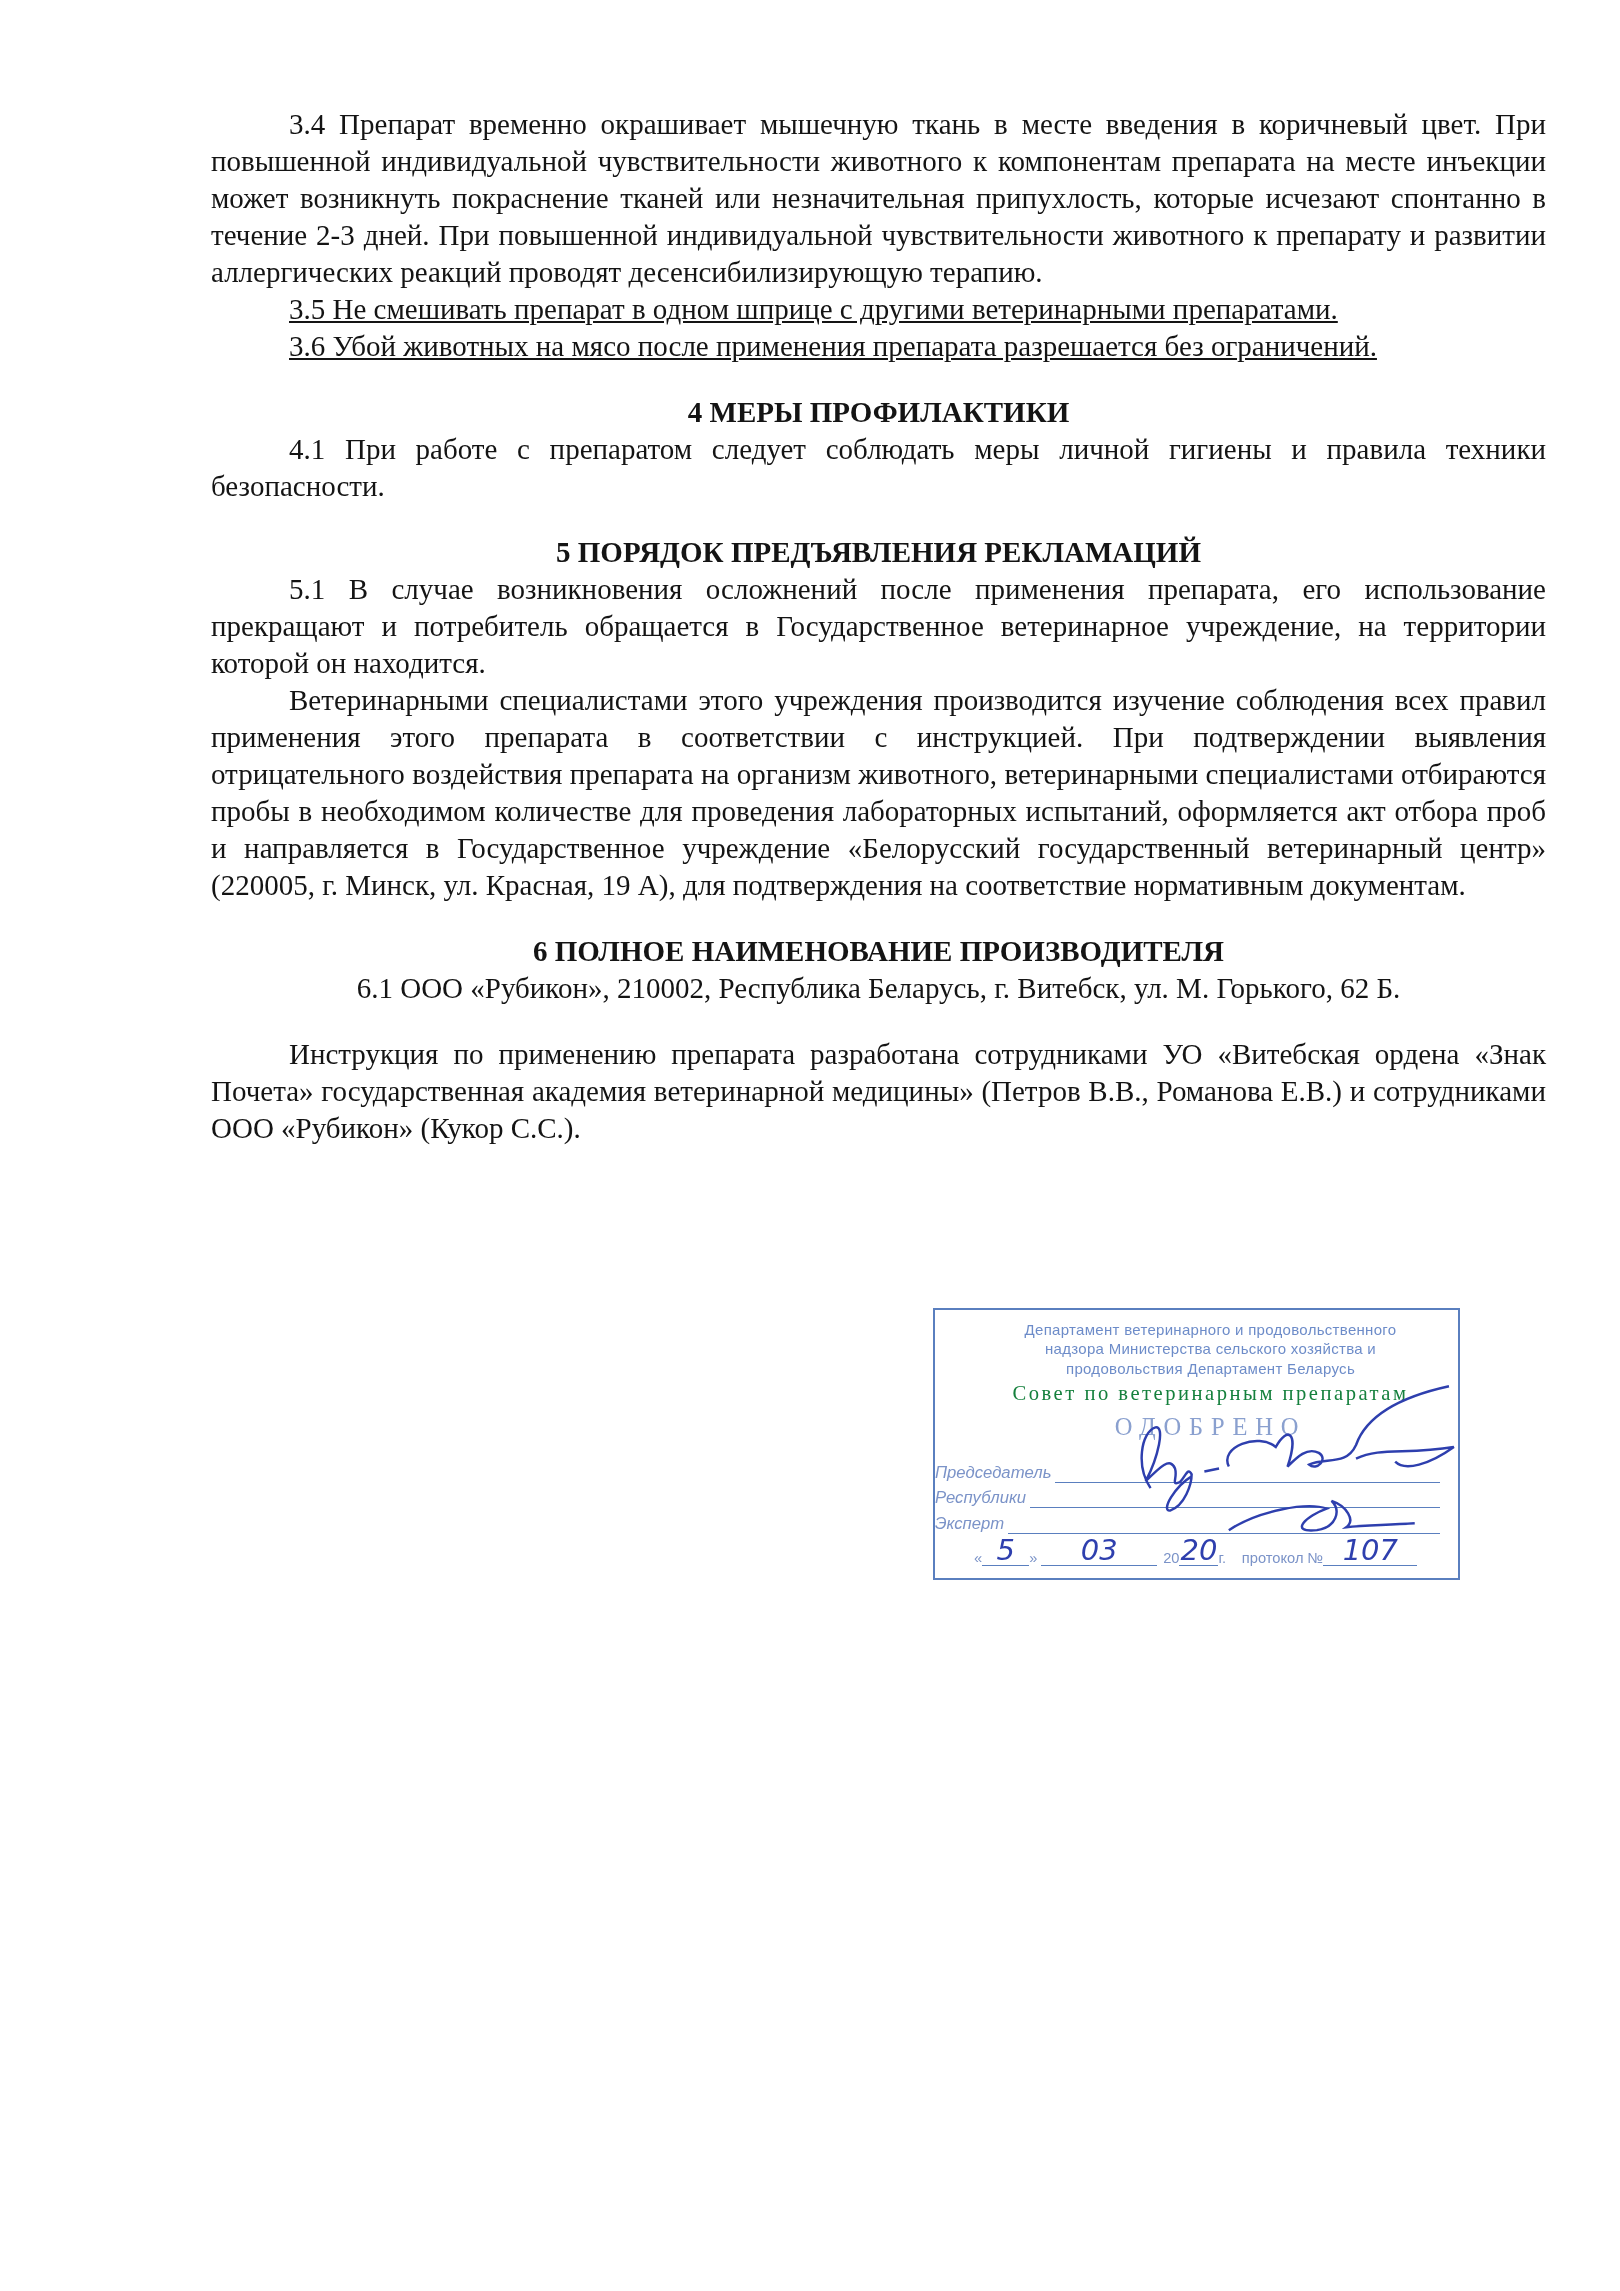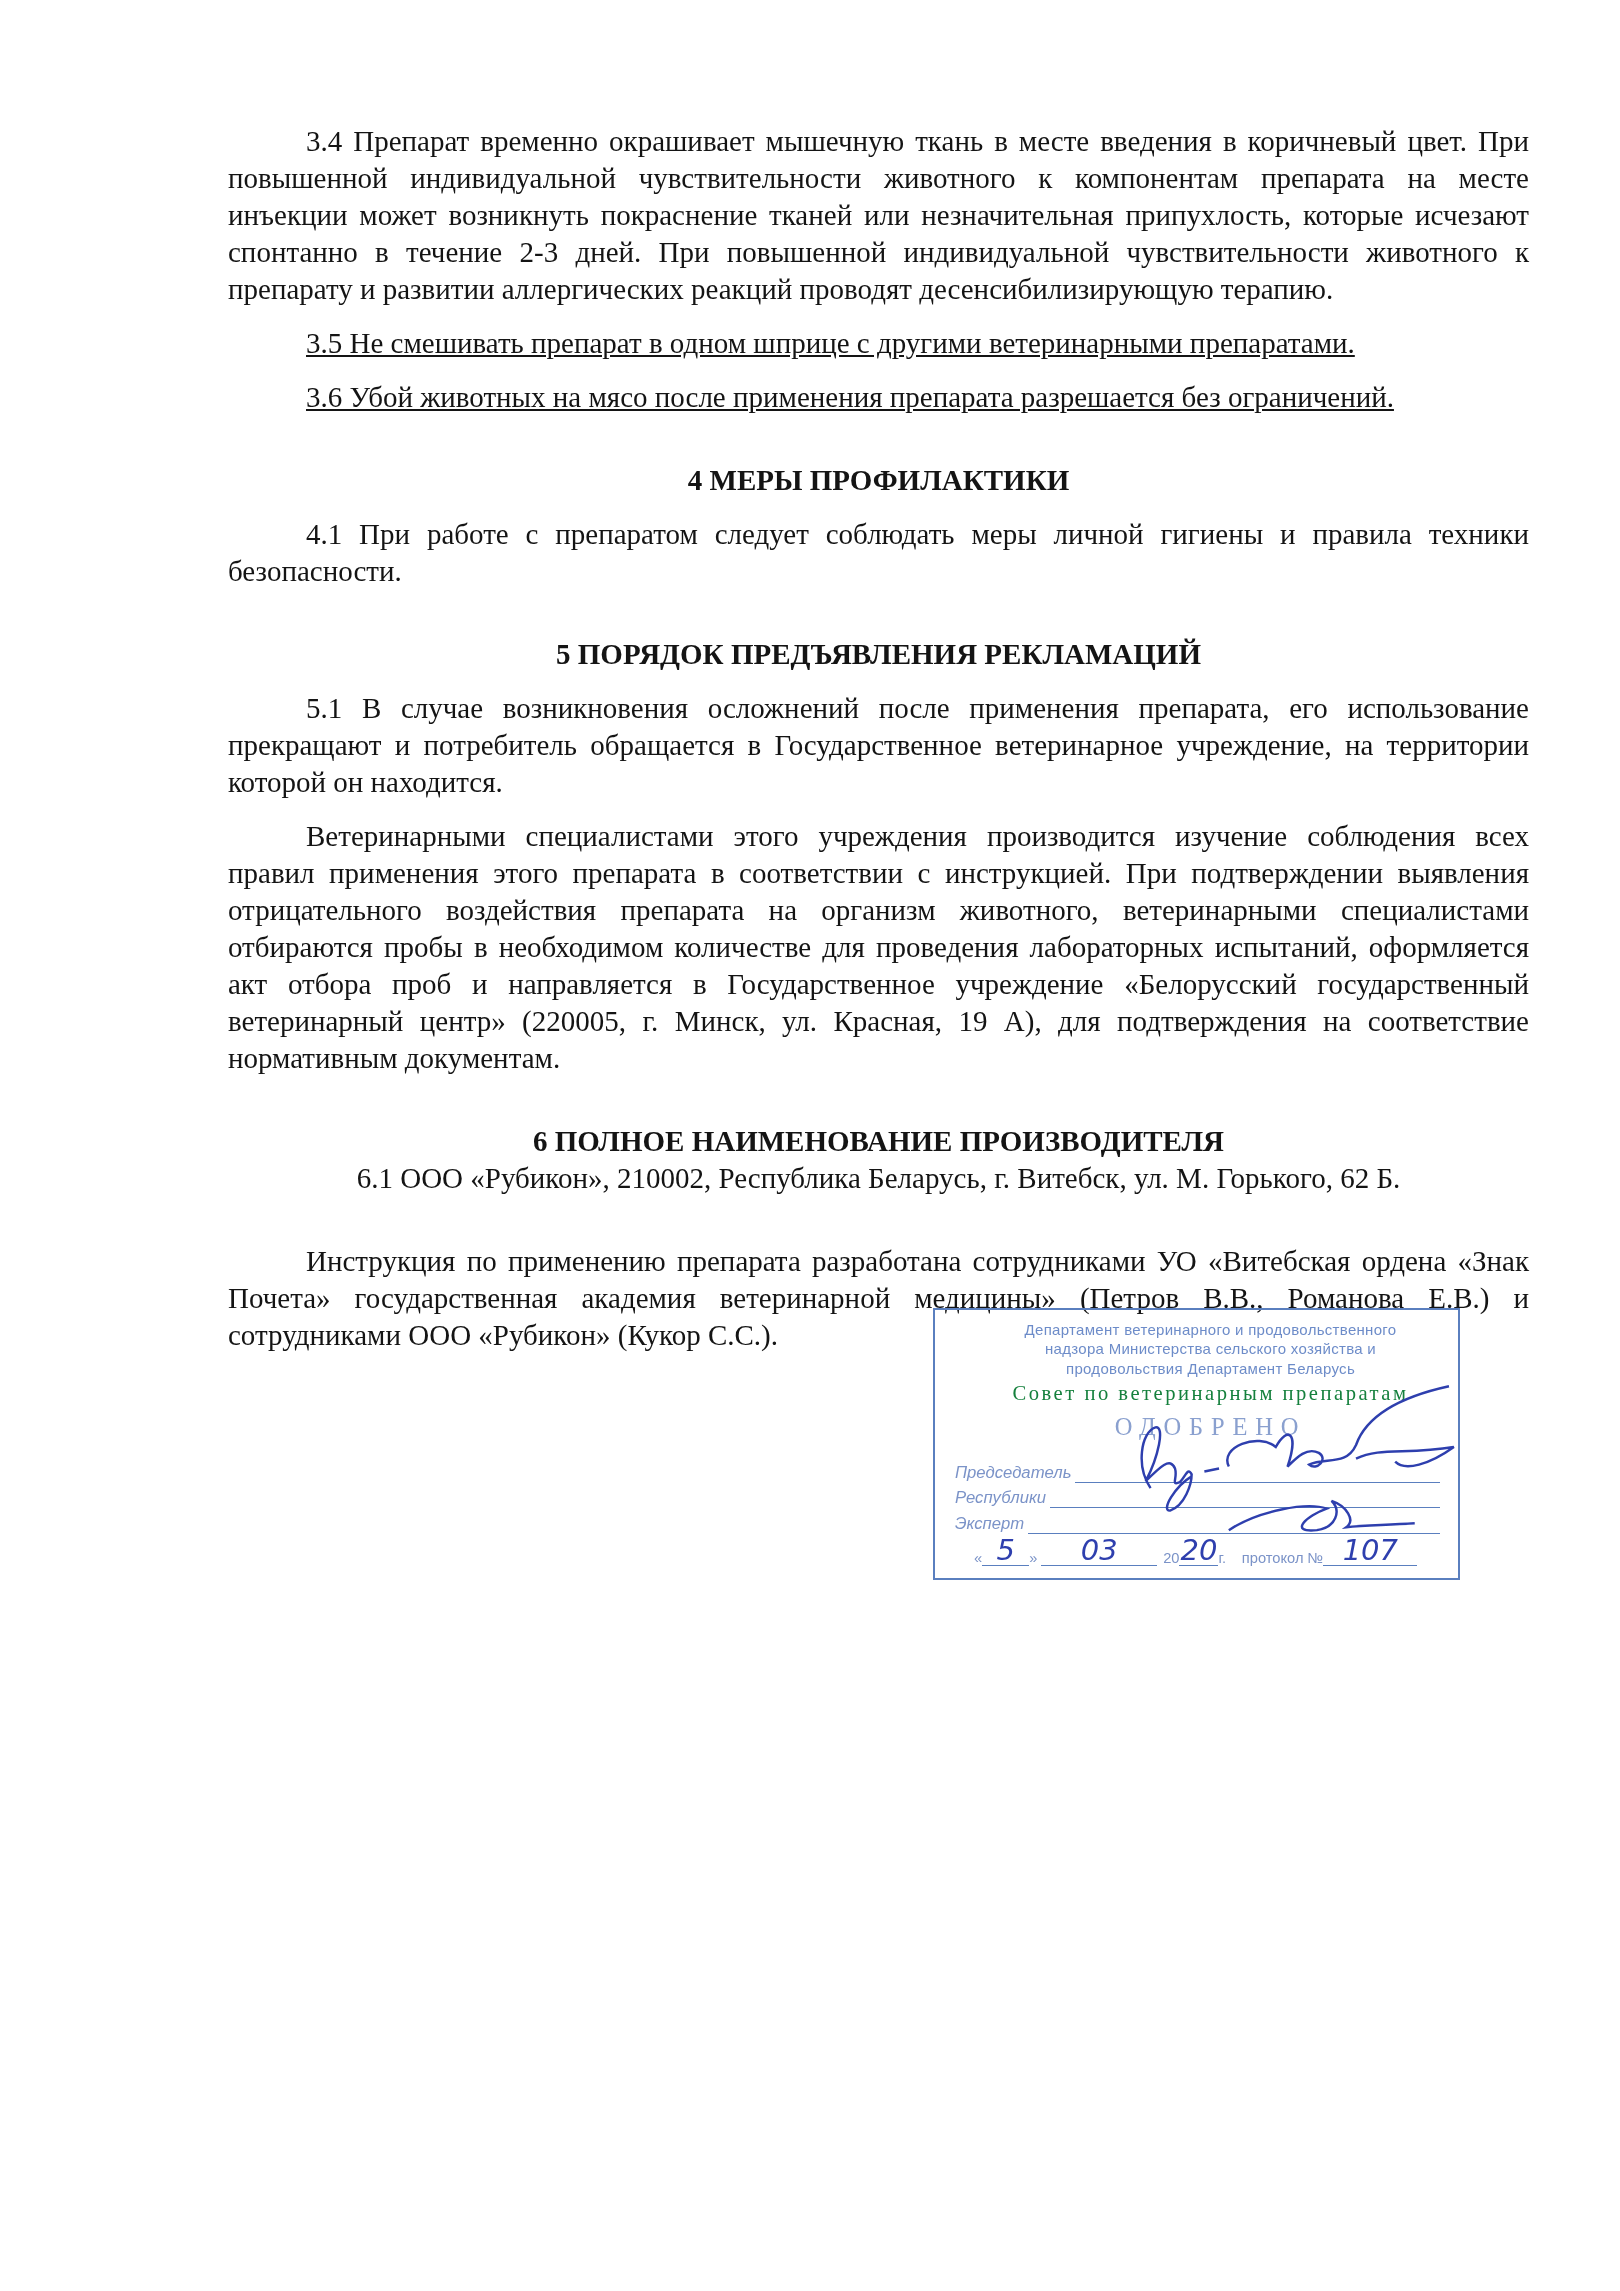--- a/index.html
+++ b/index.html
@@ -2,21 +2,21 @@
 <html><head>
   <meta charset="utf-8">
   <style>
     html, body { margin: 0; padding: 0; background: #ffffff; }
     body { width: 1620px; height: 2292px; position: relative; overflow: hidden; }
     .page {
       position: absolute; left: 211px; top: 106px; width: 1335px;
       font-family: "Liberation Serif", "DejaVu Serif", serif;
       font-size: 29px; line-height: 37px; color: #141414;
     }
-    .para { margin: 17px; text-align: justify; text-indent: 78px; }
+    .para { margin: 0; text-align: justify; text-indent: 78px; }
     .para.single { text-align: left; text-decoration: underline; }
     .heading {
       margin: 0; text-align: center; font-weight: bold; font-size: 29px;
       line-height: 37px;
     }
     .gap-md { height: 29px; }
     .center-line { text-align: center; margin: 0; }
 
     
     .stamp {
@@ -32,21 +32,21 @@
     }
     .stamp .council {
       text-align: center; font-family: "Liberation Serif", "DejaVu Serif", serif;
       font-size: 20.6px; letter-spacing: 2.5px; margin-top: 3.9px; color: #15803d;
     }
     .stamp .approved {
       text-align: center; font-family: "Liberation Serif", "DejaVu Serif", serif;
       font-size: 24.5px; letter-spacing: 7.8px; margin-top: 7.8px; color: #8aa0cf;
     }
     .stamp .row {
-      position: absolute; left: 20px; right: 17.6px; height: 23.5px;
+      position: absolute; left: 0; right: 17.6px; height: 23.5px;
       font-style: italic; font-size: 16.7px; color: #7b93c8;
       display: flex; align-items: flex-end; text-align: right;
     }
     .stamp .row .line { flex: 1; border-bottom: 1.5px solid #5a7fbf; margin-left: 3.9px; height: 15.7px; }
     .stamp .row1 { top: 149px; }
     .stamp .row2 { top: 174px; }
     .stamp .row3 { top: 200px; }
     .stamp .daterow {
       position: absolute; left: 39px; right: 19.6px; top: 223px; height: 33px;
       font-size: 14.7px; color: #7b93c8; display: flex; align-items: flex-end;

